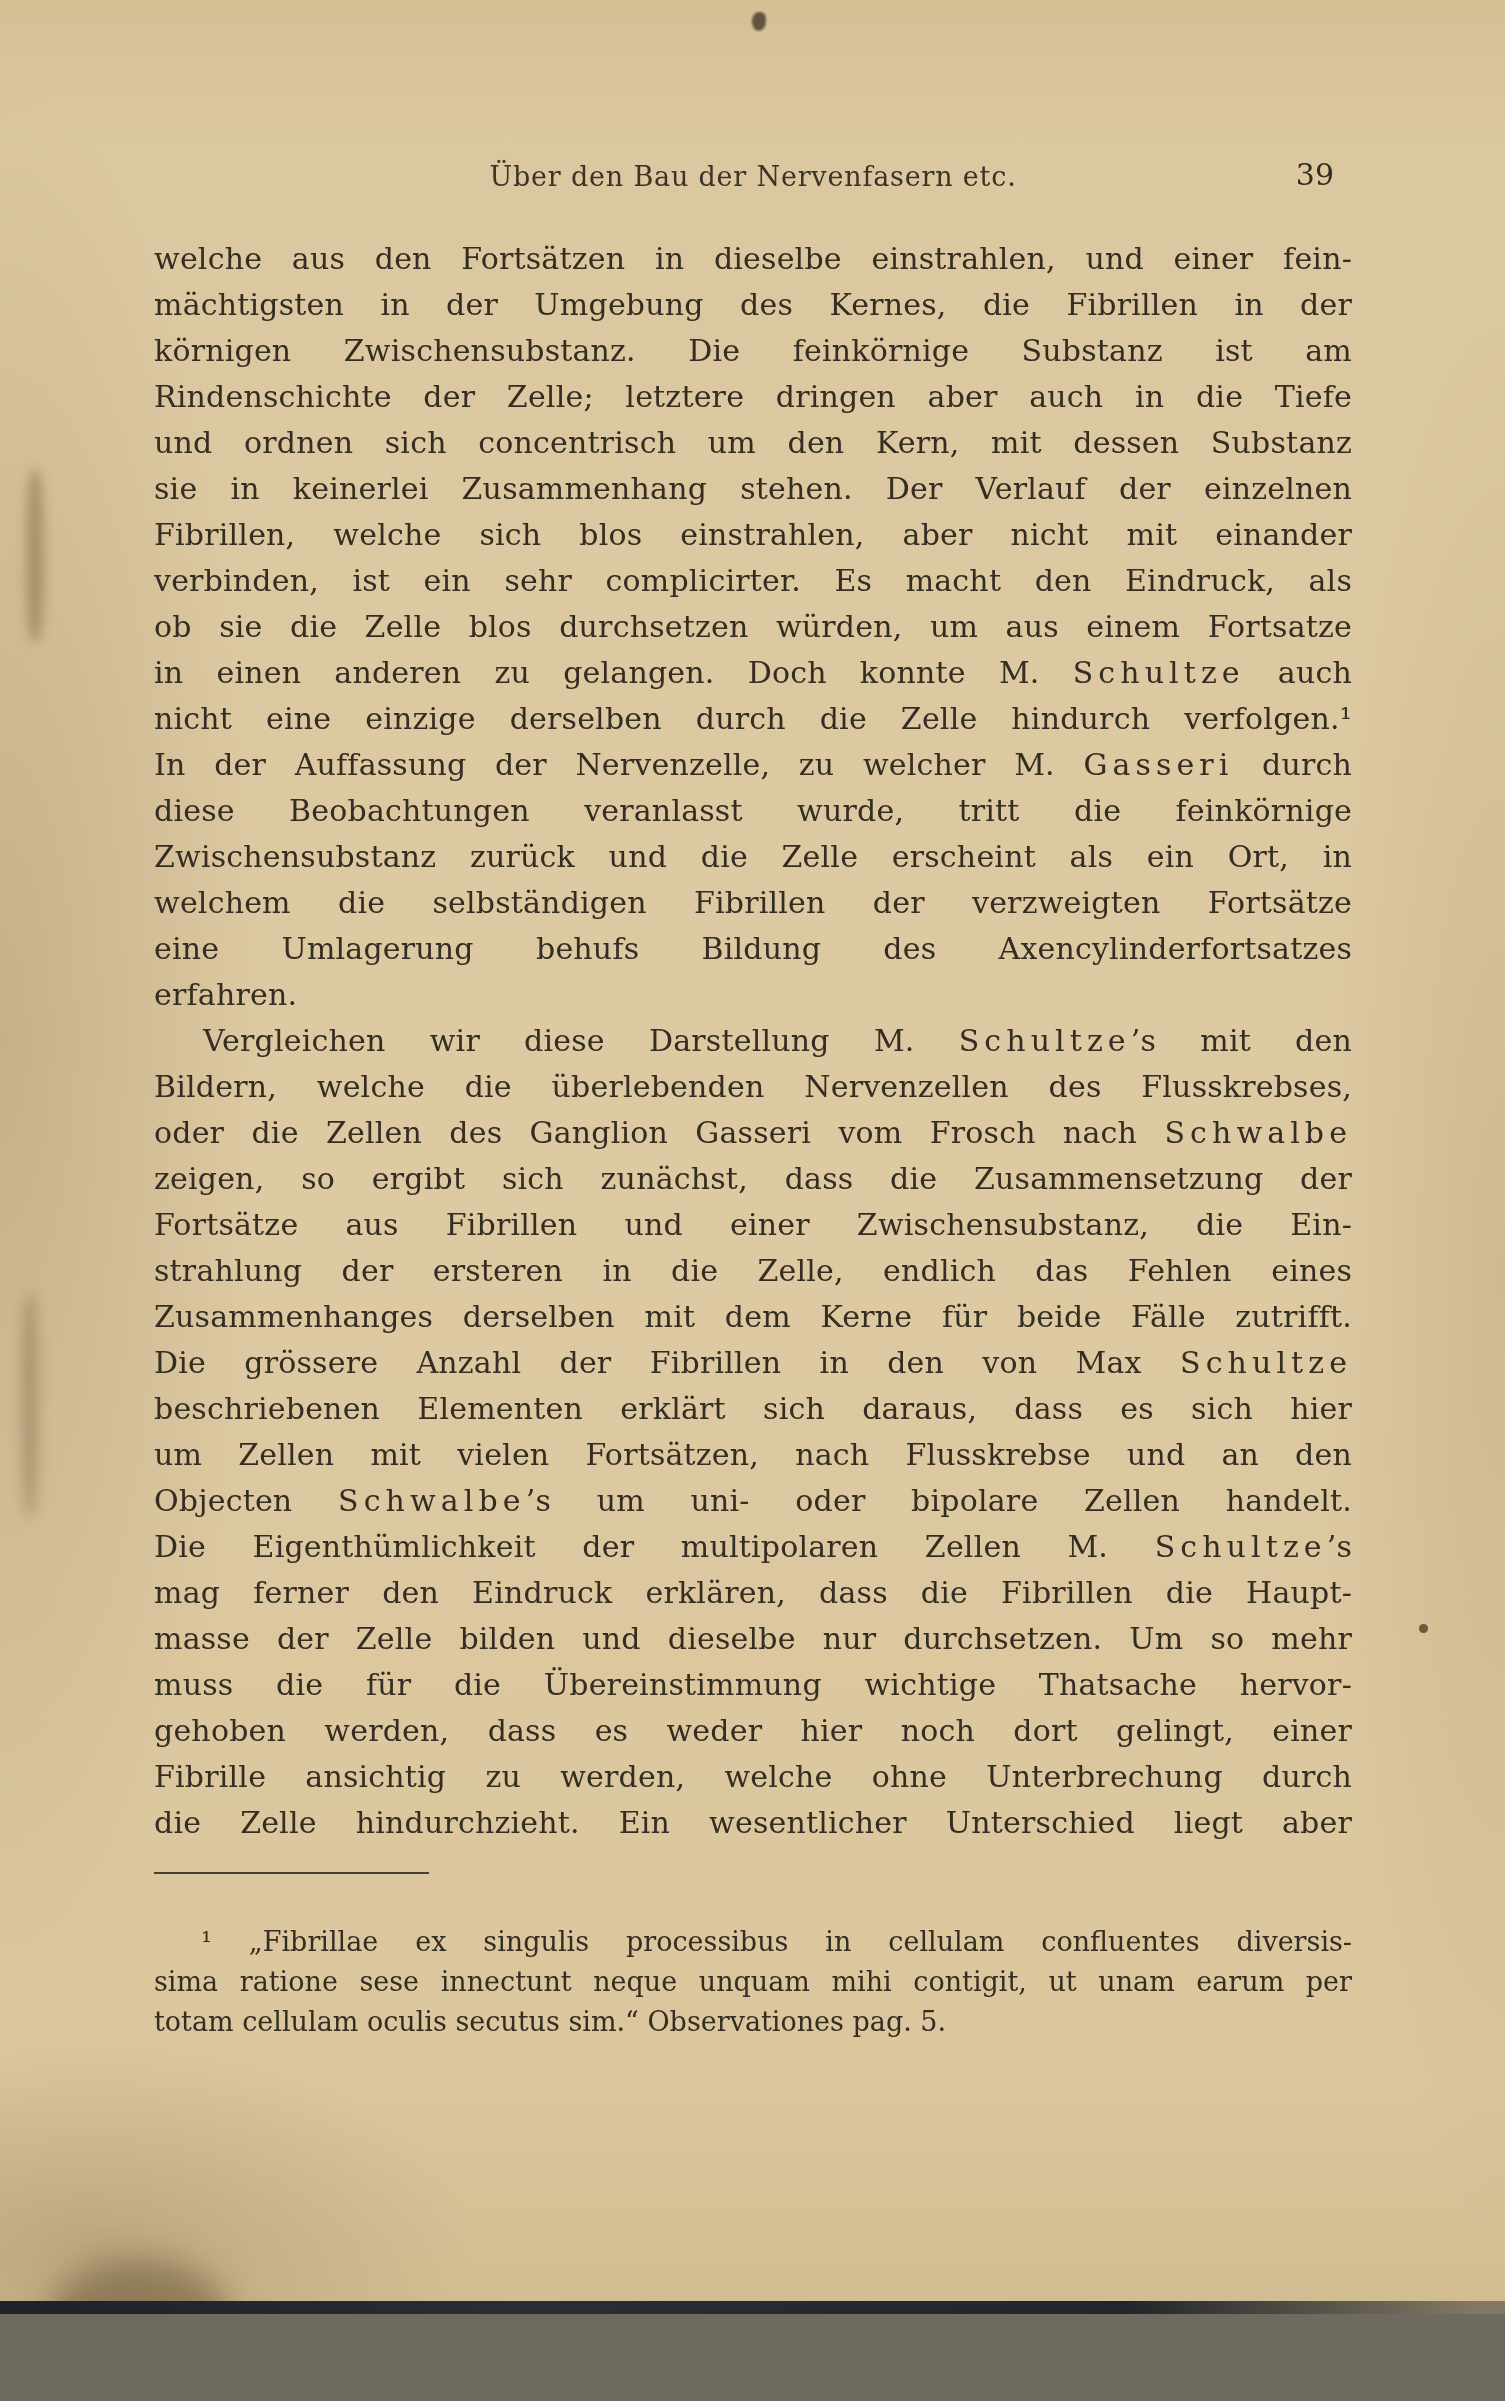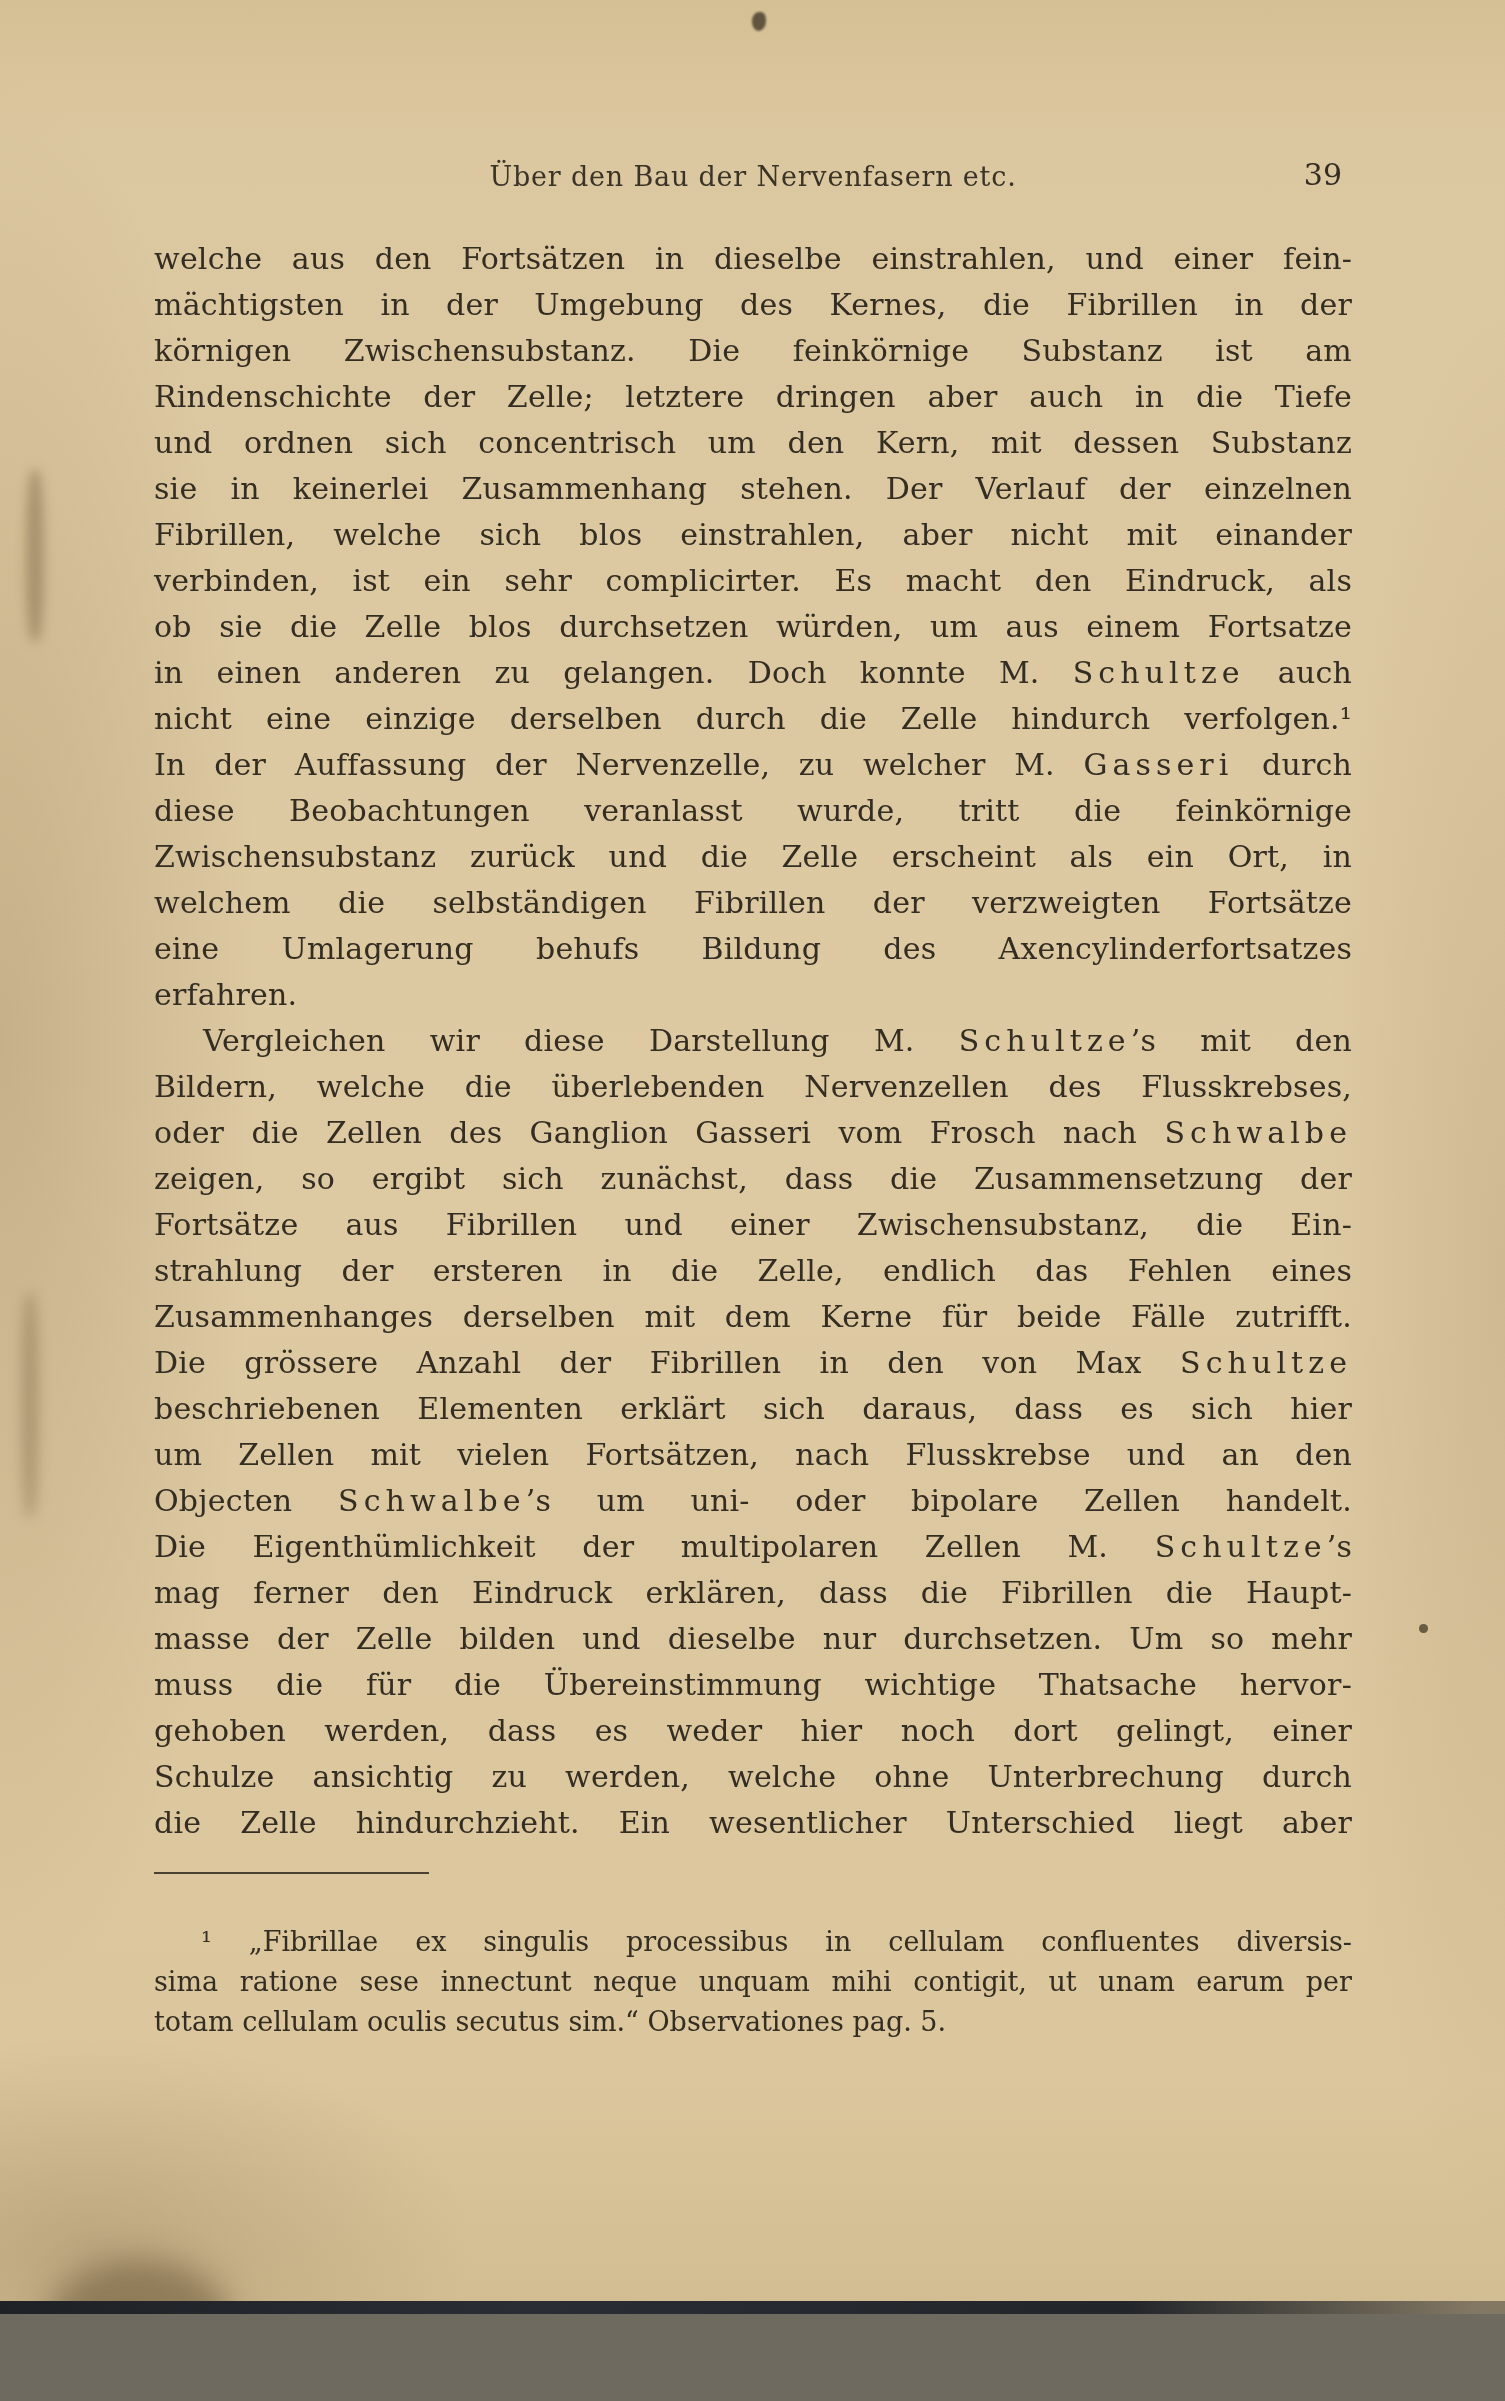--- a/index.html
+++ b/index.html
@@ -20,21 +20,21 @@
   .a1 { top:11.8px; left:752px; width:14px; height:19px; background:rgba(58,48,34,.75); border-radius:50% 40% 55% 50%; filter:blur(1.1px); }
   .a2 { top:470px; left:26px; width:18px; height:171px; background:rgba(92,70,38,.35); border-radius:40%; filter:blur(5.3px); }
   .a3 { top:1293px; left:22.4px; width:16px; height:224px; background:rgba(92,70,38,.30); border-radius:40%; filter:blur(6.4px); }
   .a4 { top:2259px; left:48px; width:182px; height:123px; background:rgba(70,52,28,.40); border-radius:50%; filter:blur(16px); }
   .a5 { top:1624px; left:1419px; width:8.5px; height:8.5px; background:rgba(60,48,32,.7); border-radius:50%; filter:blur(0.5px); }
 
   .content { position:absolute; left:154px; top:161px; width:1198px; }
 
   .header { position:relative; height:38px; }
   .running-title { text-align:center; font-size:27px; letter-spacing:0.8px; color:#3a3326; }
-  .page-number { position:absolute; right:10px; top:-4.3px; font-size:30px; }
+  .page-number { position:absolute; right:18px; top:-4.3px; font-size:30px; }
 
   .body-text { margin-top:37px; font-size:30px; line-height:46px; letter-spacing:0.2px; }
   .line { text-align:justify; text-align-last:justify; }
   .line.last { text-align-last:left; }
   .line.indent { text-indent:49px; }
   .sperr { letter-spacing:.17em; }
 
   .footnote-rule { margin-top:26px; width:275px; border-top:2.1px solid #4a4130; }
   .footnote-text { margin-top:15px; font-size:27px; line-height:40px; width:1198px; }
   .footnote-text .line.indent { text-indent:47px;margin-top:48px; }
@@ -90,21 +90,21 @@
           <div class="line">Zusammenhanges derselben mit dem Kerne für beide Fälle zutrifft.</div>
           <div class="line">Die grössere Anzahl der Fibrillen in den von Max <span class="sperr">Schultze</span></div>
           <div class="line">beschriebenen Elementen erklärt sich daraus, dass es sich hier</div>
           <div class="line">um Zellen mit vielen Fortsätzen, nach Flusskrebse und an den</div>
           <div class="line">Objecten <span class="sperr">Schwalbe</span>’s um uni- oder bipolare Zellen handelt.</div>
           <div class="line">Die Eigenthümlichkeit der multipolaren Zellen M. <span class="sperr">Schultze</span>’s</div>
           <div class="line">mag ferner den Eindruck erklären, dass die Fibrillen die Haupt-</div>
           <div class="line">masse der Zelle bilden und dieselbe nur durchsetzen. Um so mehr</div>
           <div class="line">muss die für die Übereinstimmung wichtige Thatsache hervor-</div>
           <div class="line">gehoben werden, dass es weder hier noch dort gelingt, einer</div>
-          <div class="line">Schulze ansichtig zu werden, welche ohne Unterbrechung durch</div>
+          <div class="line">Fibrille ansichtig zu werden, welche ohne Unterbrechung durch</div>
           <div class="line">die Zelle hindurchzieht. Ein wesentlicher Unterschied liegt aber</div>
         </div>
       </div>
 
     <div class="footnote-rule"></div>
     <div class="footnote-text">
         <div class="line indent">¹ „Fibrillae ex singulis processibus in cellulam confluentes diversis-</div>
         <div class="line">sima ratione sese innectunt neque unquam mihi contigit, ut unam earum per</div>
         <div class="line last">totam cellulam oculis secutus sim.“ Observationes pag. 5.</div>
       </div>

